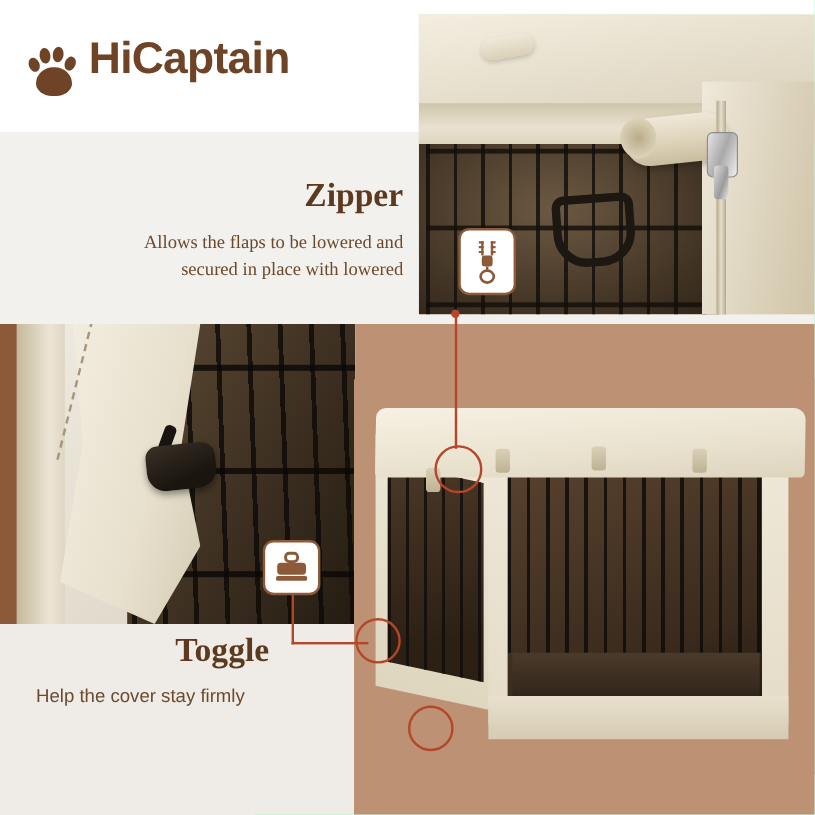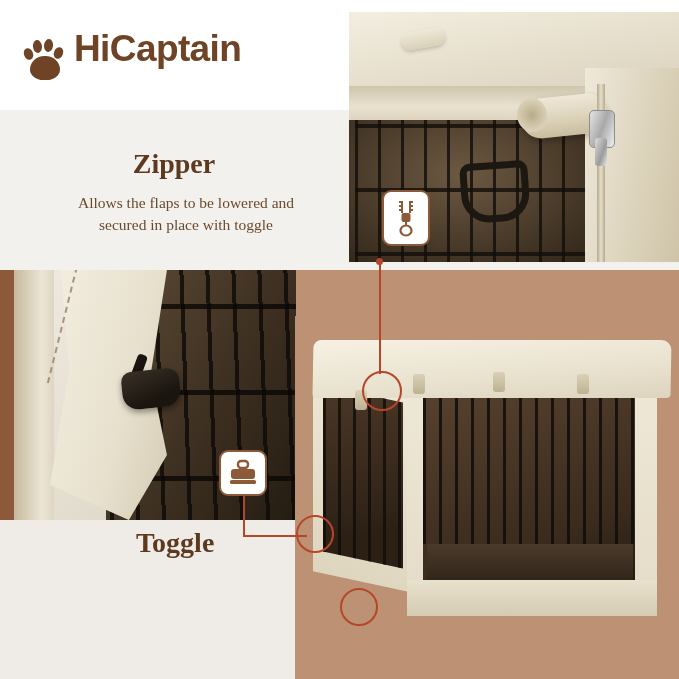--- a/index.html
+++ b/index.html
@@ -307,21 +307,21 @@
     font-weight: bold;
     font-family: "Liberation Serif", serif;
   }
   .feature-body {
     position: absolute;
     color: #6b4a2c;
     font-size: 15.5px;
     line-height: 22px;
     font-family: "Liberation Sans", sans-serif;
   }
-  .ta-right { text-align: center; font-family: Liberation Serif, serif; }
+  .ta-right { text-align: right; font-family: Liberation Serif, serif; }
   .ta-left  { text-align: left; }
 
   
   .icon-badge {
     position: absolute;
     background: #ffffff;
     border: 2px solid #8c5a38;
     border-radius: 9px;
     box-sizing: border-box;
   }
@@ -431,22 +431,23 @@
     <div class="badge-inner">
       <svg width="30" height="28" viewBox="0 0 30 28">
         <rect x="10" y="2" width="10" height="7" rx="3" fill="none" stroke="#8c5a38" stroke-width="2.4"></rect>
         <rect x="3" y="10" width="24" height="10" rx="3" fill="#8c5a38"></rect>
         <rect x="2" y="21" width="26" height="4" rx="1.6" fill="#8c5a38"></rect>
       </svg>
     </div>
   </div>
 
   <div class="feature-title ta-right" style="left:12px; top:148px; width:324px;">Zipper</div>
-  <div class="feature-body ta-right" style="left:24px; top:192px; width:324px;">
+  <div class="feature-body ta-right" style="left:12px; top:192px; width:324px;">
     <div>Allows the flaps to be lowered and</div>
-    <div>secured in place with toggle</div>
-  </div>
-
-  <div class="feature-title ta-left" style="left:136px; top:527px; width:220px;">Toggle</div>
+    <div>secured in place with lowered</div>
+  </div>
+
+  <div class="feature-title ta-left" style="left:146px; top:527px; width:220px;">Toggle</div>
   <div class="feature-body ta-left" style="left:30px; top:570px; width:250px;">
+    <div>Help the cover stay firmly</div>
   </div>
 
 </div>
 
 </body></html>

